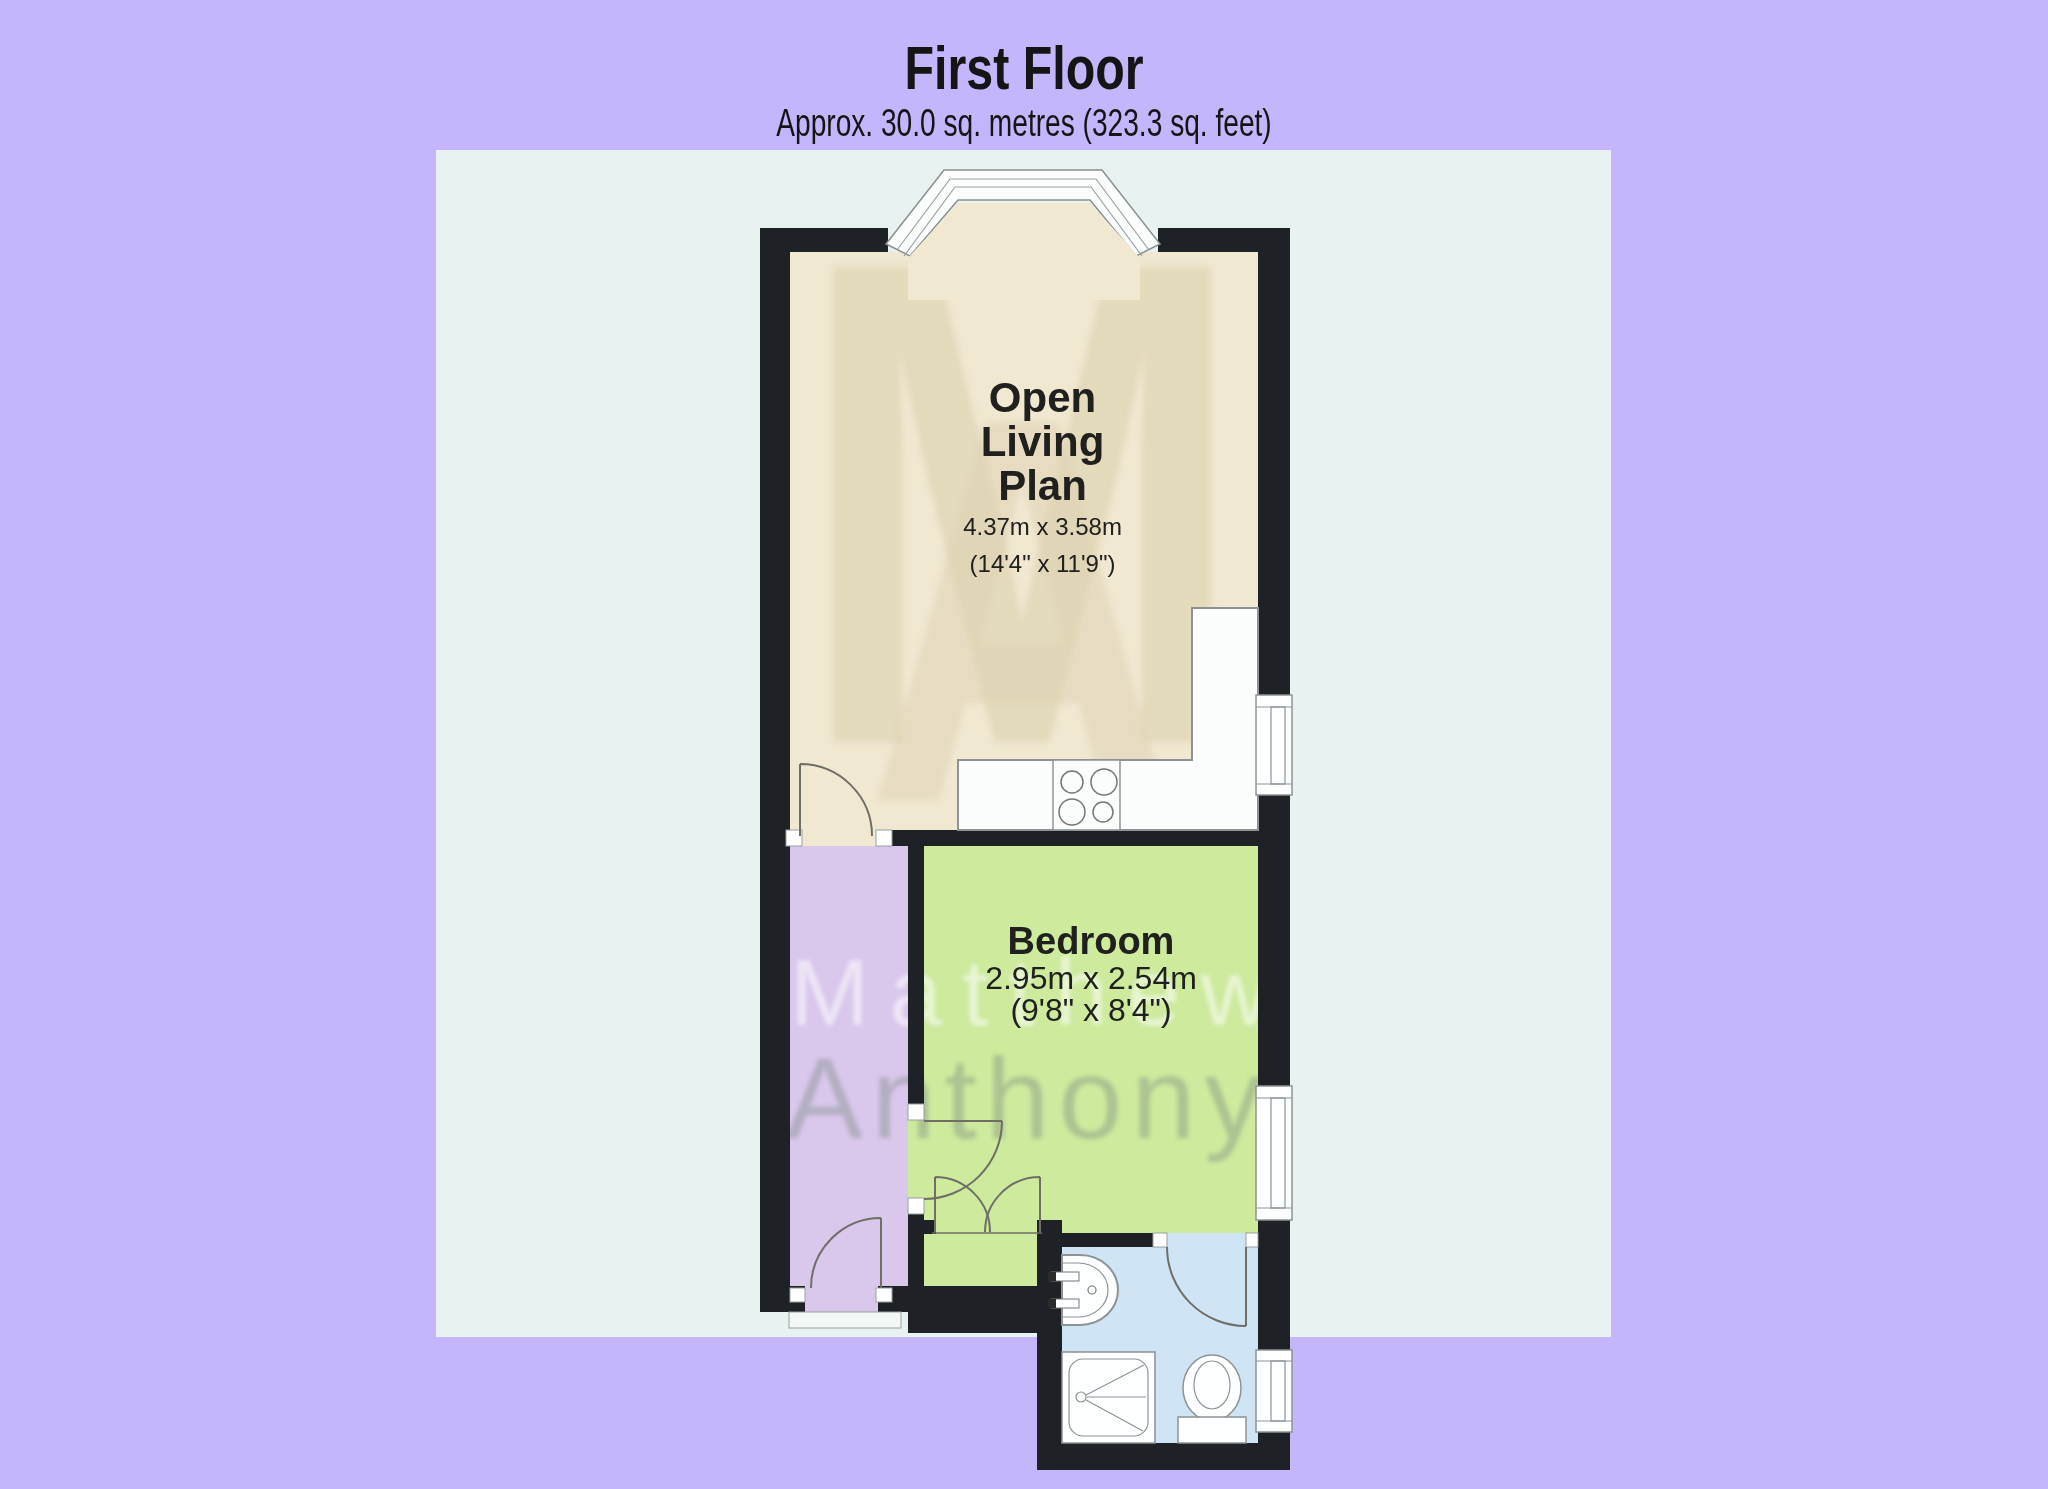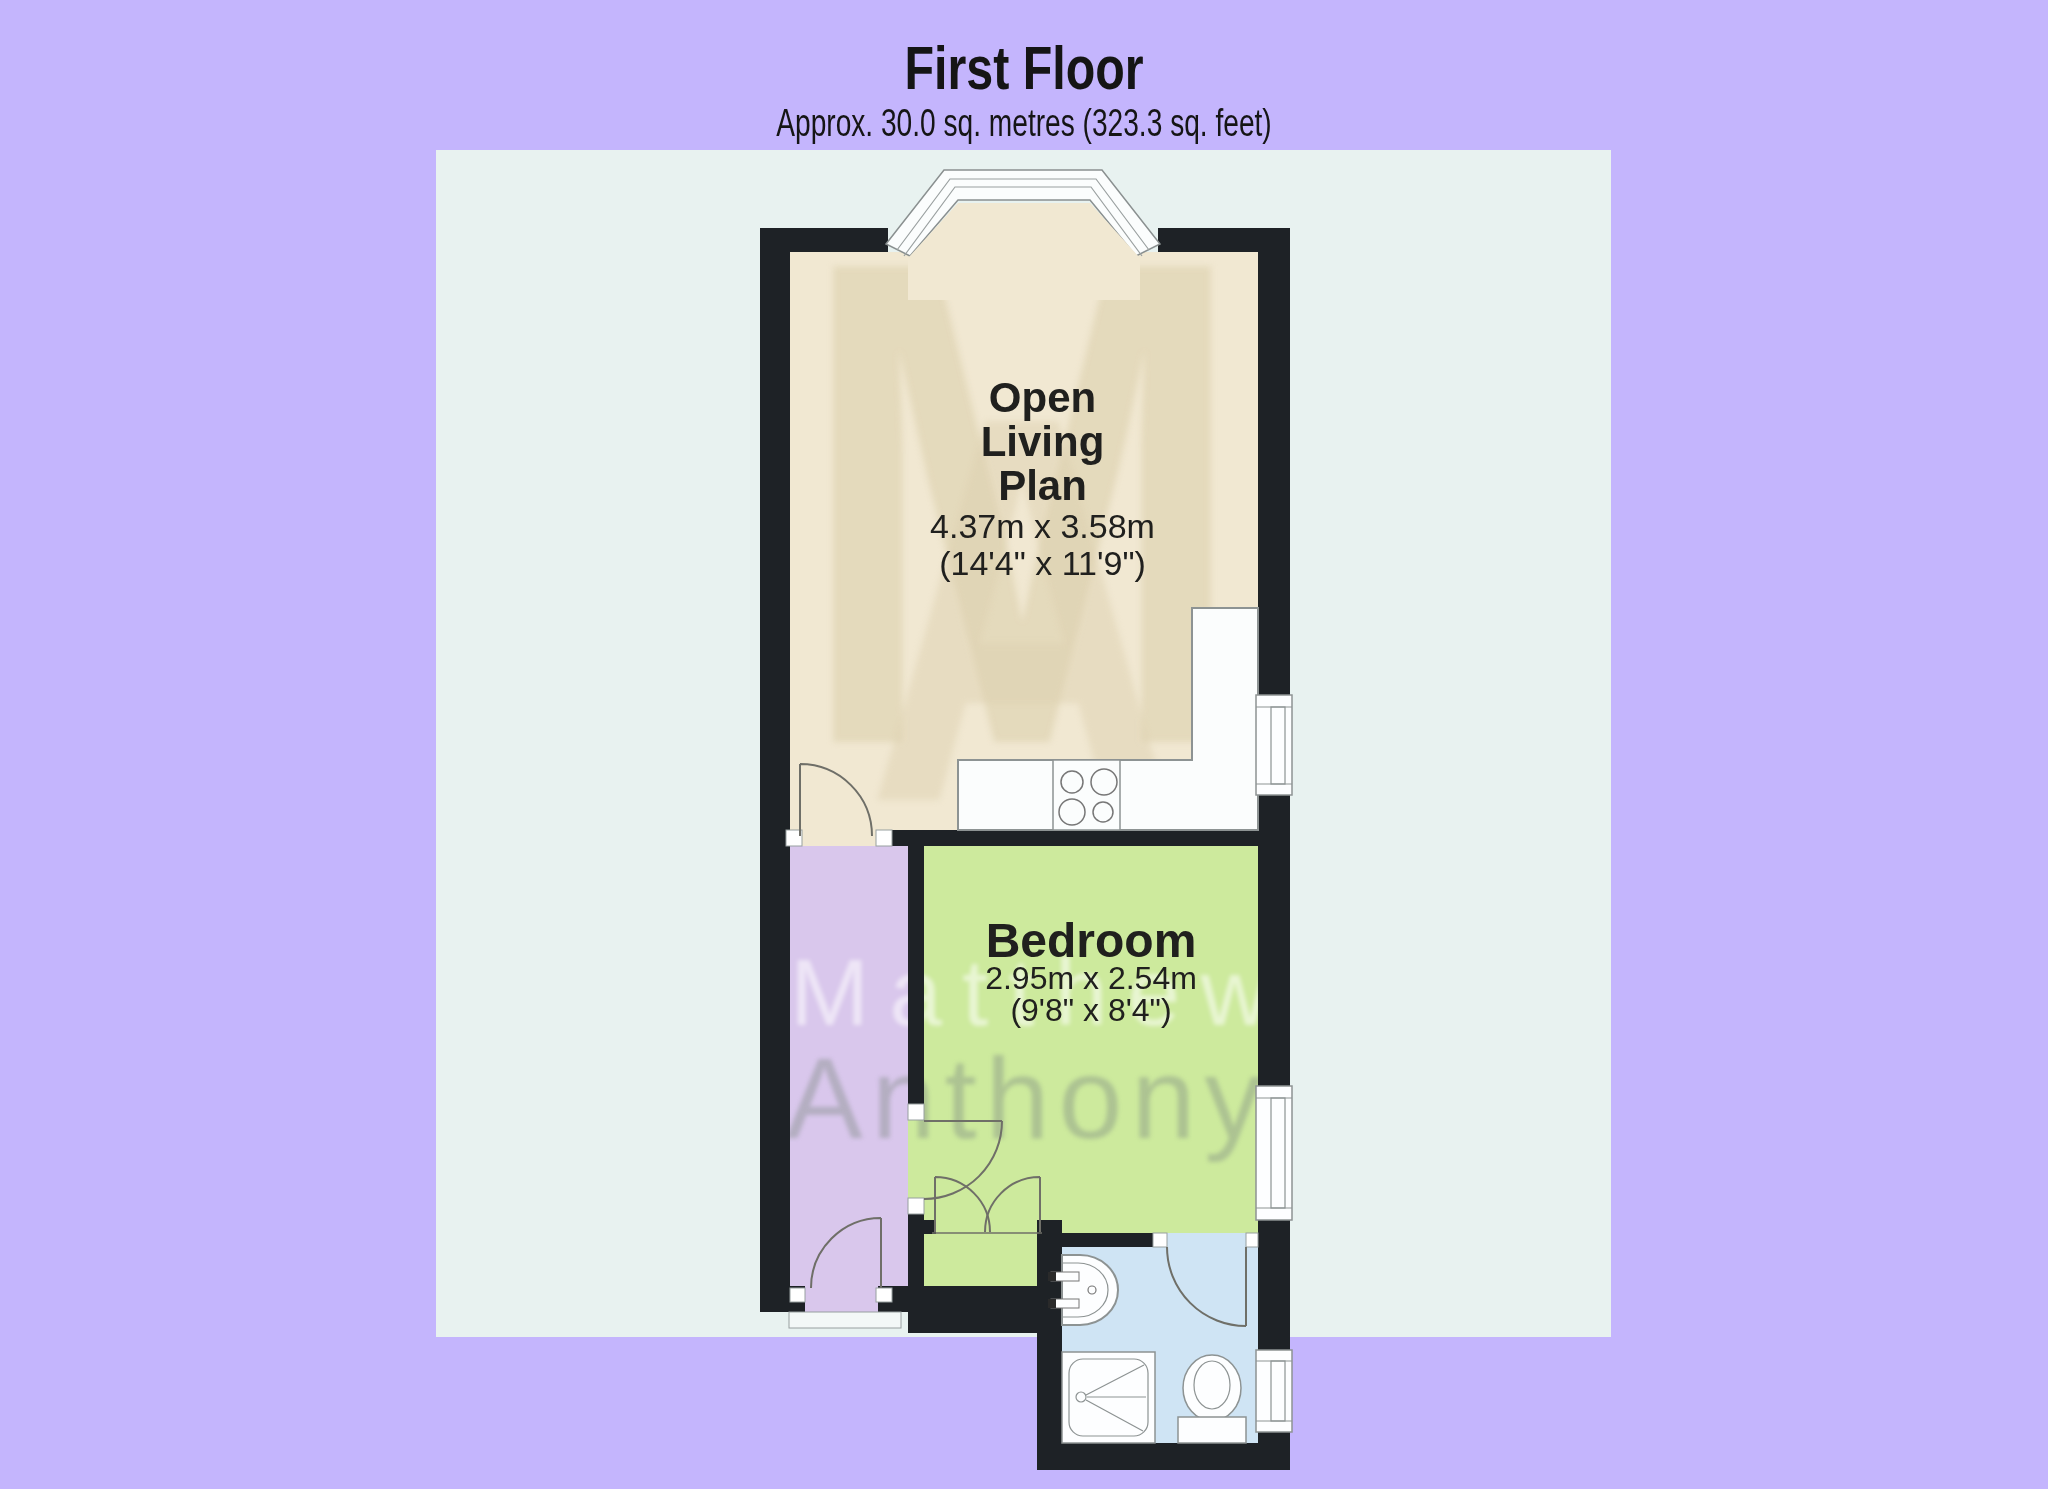--- a/index.html
+++ b/index.html
@@ -5,22 +5,22 @@
   html,body{margin:0;padding:0;background:#fff;}
   .stage{position:relative;width:2048px;height:1489px;background:#c4b5fd;overflow:hidden;
          font-family:"Liberation Sans",sans-serif;}
   .title{position:absolute;top:32px;left:0;right:0;text-align:center;
          font-size:62px;font-weight:bold;color:#151515;transform:scaleX(0.78);}
   .subtitle{position:absolute;top:102px;left:0;right:0;text-align:center;
          font-size:38px;color:#151515;transform:scaleX(0.74);}
   svg.plan{position:absolute;left:0;top:0;width:2048px;height:1489px;}
   .label{position:absolute;text-align:center;color:#20201e;}
   .rname{font-weight:bold;font-size:42px;line-height:44px;}
-  .rdim{font-size:34px;line-height:37px;}
-  .label.bedroom .rname{font-size:48px;line-height:42px;}
+  .rdim{font-size:24px;line-height:37px;}
+  .label.bedroom .rname{font-size:38px;line-height:42px;}
   .label.bedroom .rdim{font-size:32px;line-height:32px;}
   .wm-soft{filter:blur(3px);}
   .wm-text{filter:blur(2px);}
 </style>
 </head>
 <body>
 
 <div class="stage">
 
   <div class="title">First Floor</div>

